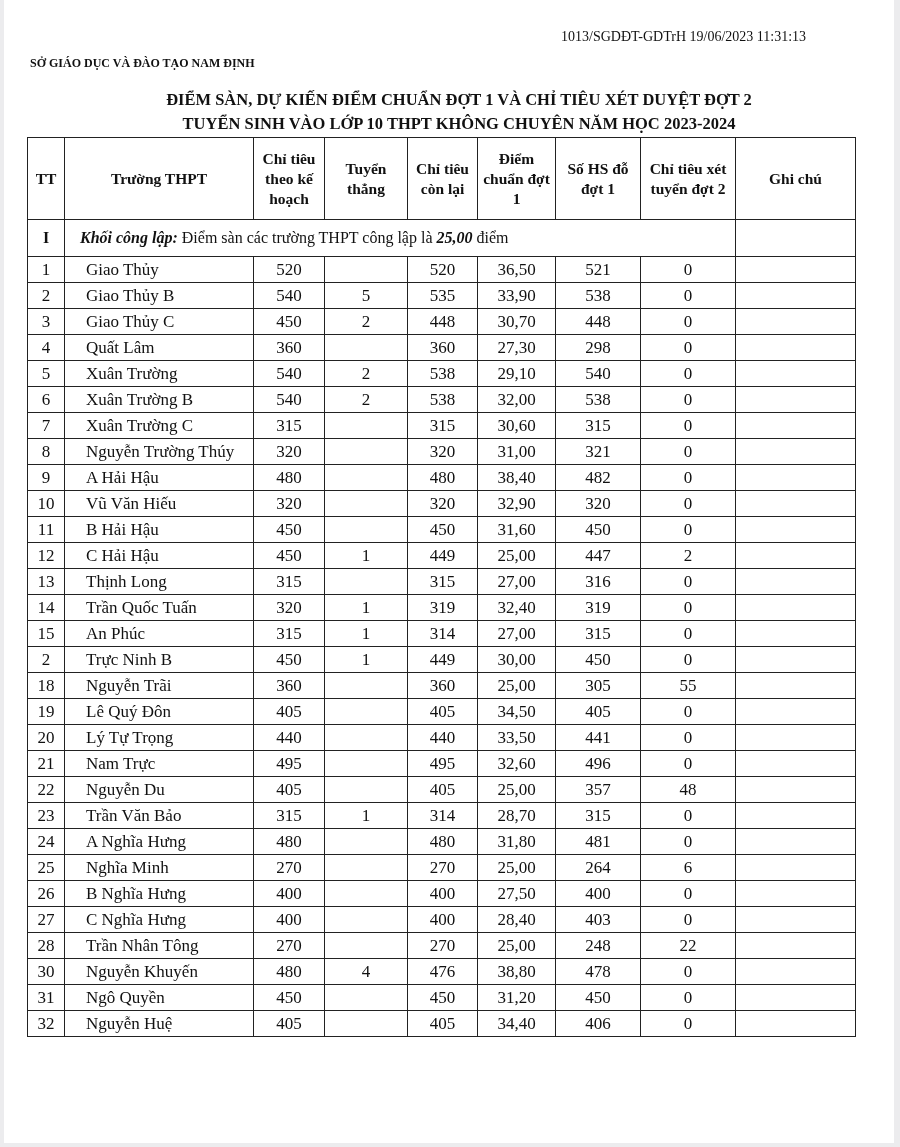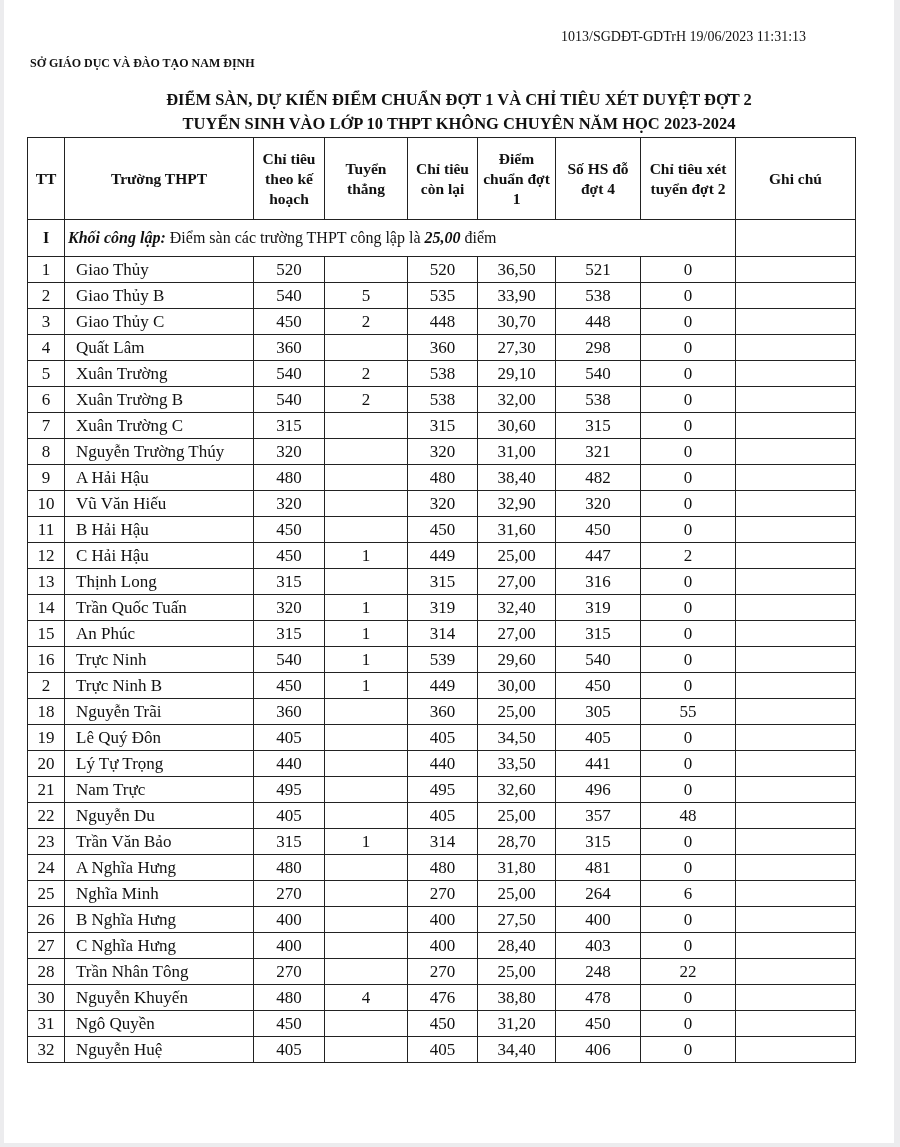--- a/index.html
+++ b/index.html
@@ -27,24 +27,24 @@
   .t2 { top: 114px; left: 5px; }
   table {
     position: absolute; left: 27px; top: 137px;
     border-collapse: collapse; table-layout: fixed;
     width: 828px;
     font-size: 17px;
   }
   td, th { border: 1.5px solid #222; padding: 0; }
   th { font-weight: bold; font-size: 15.5px; line-height: 20px; text-align: center; height: 81px; }
   tr.data td { height: 25px; line-height: 25px; text-align: center; }
-  tr.data td.name { text-align: left; padding-left: 11px; white-space: nowrap; }
+  tr.data td.name { text-align: left; padding-left: 21px; white-space: nowrap; }
   tr.section td { height: 36px; font-size: 16px; }
   tr.section td.roman { text-align: center; font-weight: bold; }
-  tr.section td.sec-text { padding-left: 3px; white-space: nowrap; }
+  tr.section td.sec-text { padding-left: 15px; white-space: nowrap; }
   .bi { font-weight: bold; font-style: italic; }
 </style>
 </head>
 <body>
 
 <div class="page">
   <div class="doc-ref">1013/SGDĐT-GDTrH 19/06/2023 11:31:13</div>
   <div class="org">SỞ GIÁO DỤC VÀ ĐÀO TẠO NAM ĐỊNH</div>
   <div class="title t1">ĐIỂM SÀN, DỰ KIẾN ĐIỂM CHUẨN ĐỢT 1 VÀ CHỈ TIÊU XÉT DUYỆT ĐỢT 2</div>
   <div class="title t2">TUYỂN SINH VÀO LỚP 10 THPT KHÔNG CHUYÊN NĂM HỌC 2023-2024</div>
@@ -63,21 +63,21 @@
     <col style="width:120px">
   </colgroup>
   <thead>
     <tr>
       <th>TT</th>
       <th>Trường THPT</th>
       <th>Chỉ tiêu theo kế hoạch</th>
       <th>Tuyển thẳng</th>
       <th>Chỉ tiêu còn lại</th>
       <th>Điểm chuẩn đợt 1</th>
-      <th>Số HS đỗ đợt 4</th>
+      <th>Số HS đỗ đợt 1</th>
       <th>Chỉ tiêu xét tuyển đợt 2</th>
       <th>Ghi chú</th>
     </tr>
   </thead>
   <tbody id="tbody">
     <tr class="section">
       <td class="roman">I</td>
       <td class="sec-text" colspan="7"><span class="bi">Khối công lập:</span><span> Điểm sàn các trường THPT công lập là </span><span class="bi">25,00</span><span> điểm</span></td>
       <td></td>
     </tr>
@@ -240,31 +240,20 @@
         <td class="name">An Phúc</td>
         <td>315</td>
         <td>1</td>
         <td>314</td>
         <td>27,00</td>
         <td>315</td>
         <td>0</td>
         <td></td>
       </tr>
       <tr class="data">
-        <td>16</td>
-        <td class="name">Trực Ninh</td>
-        <td>540</td>
-        <td>1</td>
-        <td>539</td>
-        <td>29,60</td>
-        <td>540</td>
-        <td>0</td>
-        <td></td>
-      </tr>
-      <tr class="data">
         <td>2</td>
         <td class="name">Trực Ninh B</td>
         <td>450</td>
         <td>1</td>
         <td>449</td>
         <td>30,00</td>
         <td>450</td>
         <td>0</td>
         <td></td>
       </tr>

